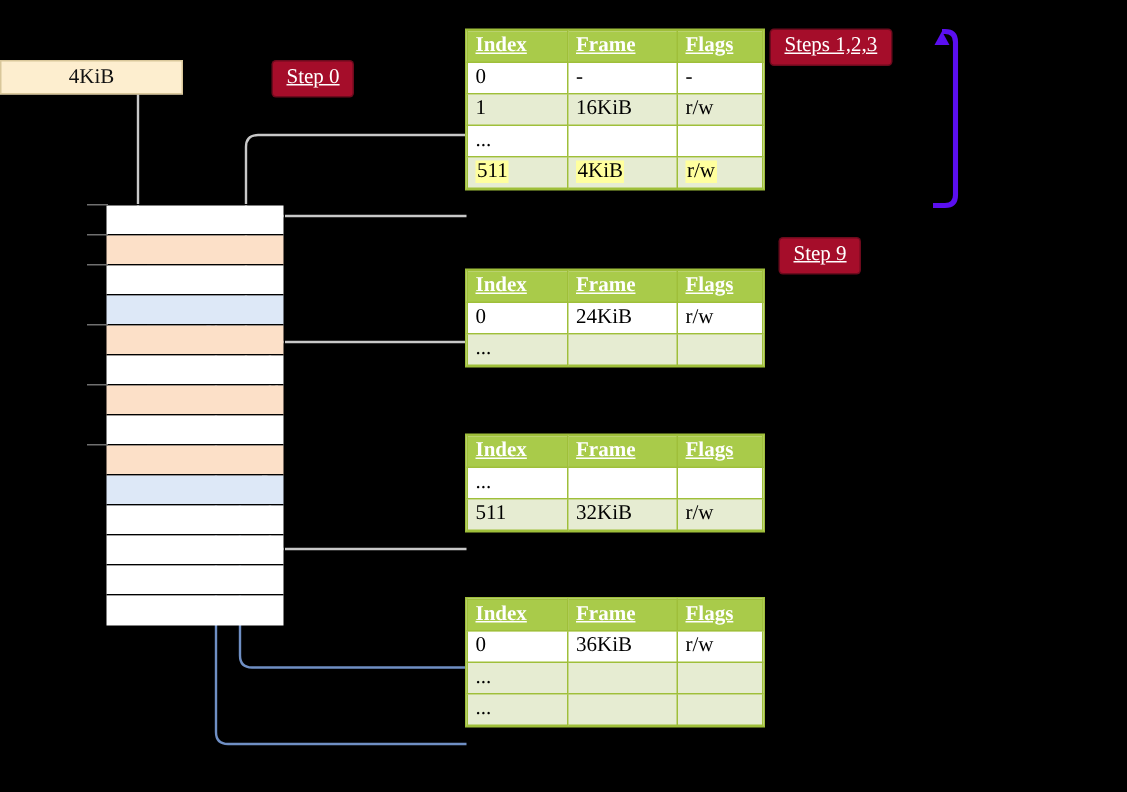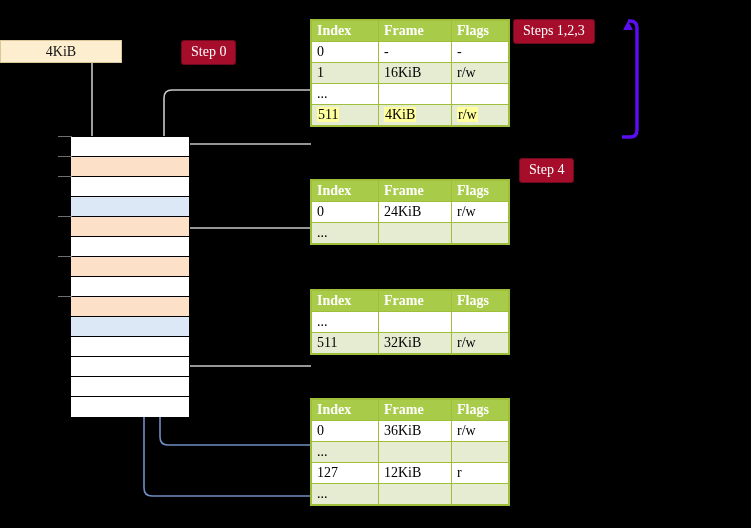--- a/index.html
+++ b/index.html
@@ -4,21 +4,21 @@
 <style>
   html,body{margin:0;padding:0;background:#000;}
   body{width:751px;height:528px;position:relative;overflow:hidden;
        font-family:"Liberation Serif",serif;color:#000;}
   .stage{position:absolute;left:0;top:0;width:751px;height:528px;}
 
   
   .badge{position:absolute;color:#ffffff;font-family:"Liberation Serif",serif;
          font-size:14px;line-height:1;padding:4px 9px 5px 9px;white-space:nowrap;
          border-radius:2px;}
-  .badge-red{background:#a50d2a;box-shadow:0 0 0 1px #6d0a1d;}
+  .badge-red{background:#a50d2a;box-shadow:0 0 0 1px #6d0a1d;text-decoration:underline;}
   .badge-purple{background:#5b0ff0;box-shadow:0 0 0 1px #3d0aa8;}
 
   
   .kib-label{position:absolute;background:#fdeecf;border:1px solid #d9c79a;
              font-size:14px;text-align:center;color:#111;}
 
   
   .memcol{position:absolute;border:1px solid #000;box-sizing:border-box;}
   .memrow{box-sizing:border-box;border-bottom:1px solid #000;width:100%;}
   .memrow:last-child{border-bottom:none;}
@@ -26,21 +26,21 @@
   .memrow.orange{background:#fce0c8;}
   .memrow.blue{background:#dde8f7;}
   .tick{position:absolute;height:1px;background:#6f6f6f;}
 
   
   .ptable{position:absolute;border-collapse:collapse;background:#fff;
           box-shadow:0 0 0 1px #9fbf3a;}
   .ptable td,.ptable th{border:1px solid #9fbf3a;font-size:14px;
           font-family:"Liberation Serif",serif;padding:2px 5px;
           text-align:left;vertical-align:middle;white-space:nowrap;}
-  .ptable th{background:#a9cb4a;color:#ffffff;font-weight:bold;}
+  .ptable th{background:#a9cb4a;color:#ffffff;font-weight:bold;text-decoration:underline;}
   .ptable tr.alt td{background:#e6ecd2;}
   .ptable tr.plain td{background:#ffffff;}
   .ptable td.c-index{width:56px;}
   .ptable td.c-frame{width:62px;}
   .ptable td.c-flags{width:46px;}
   .ptable th.c-index{width:56px;}
   .ptable th.c-frame{width:62px;}
   .ptable th.c-flags{width:46px;}
   .hl{background:#ffff9e;padding:0 1px;}
 
@@ -83,21 +83,21 @@
 
     <path d="M 311,496 L 152,496 Q 144,496 144,488 L 144,215" fill="none" stroke="#6f8fc4" stroke-width="1.6" marker-end="url(#ahb)"></path>
 
     <path d="M 622,137 L 630,137 Q 637,137 637,130 L 637,28 Q 637,21 630,21 L 628,21" fill="none" stroke="#5b0ff0" stroke-width="3.4" marker-end="url(#ahp)"></path>
   </svg>
 
   <div class="kib-label" style="left:0px;top:40px;width:120px;height:21px;line-height:21px;">4KiB</div>
 
   <div class="badge badge-red" style="left:182px;top:41px;">Step 0</div>
   <div class="badge badge-red" style="left:514px;top:20px;">Steps 1,2,3</div>
-  <div class="badge badge-red" style="left:520px;top:159px;">Step 4</div>
+  <div class="badge badge-red" style="left:520px;top:159px;">Step 9</div>
 
   <div class="memcol" id="memcol" style="left:70px;top:136px;width:120px;height:280px;">
       <div class="memrow white" style="height: 20px;"></div>
       <div class="memrow orange" style="height: 20px;"></div>
       <div class="memrow white" style="height: 20px;"></div>
       <div class="memrow blue" style="height: 20px;"></div>
       <div class="memrow orange" style="height: 20px;"></div>
       <div class="memrow white" style="height: 20px;"></div>
       <div class="memrow orange" style="height: 20px;"></div>
       <div class="memrow white" style="height: 20px;"></div>
@@ -201,25 +201,20 @@
         <tr class="plain">
           <td class="c-index">0</td>
           <td class="c-frame">36KiB</td>
           <td class="c-flags">r/w</td>
         </tr>
         <tr class="alt">
           <td class="c-index">...</td>
           <td class="c-frame">&nbsp;</td>
           <td class="c-flags">&nbsp;</td>
         </tr>
-        <tr class="plain">
-          <td class="c-index">127</td>
-          <td class="c-frame">12KiB</td>
-          <td class="c-flags">r</td>
-        </tr>
         <tr class="alt">
           <td class="c-index">...</td>
           <td class="c-frame">&nbsp;</td>
           <td class="c-flags">&nbsp;</td>
         </tr>
       </tbody>
     </table>
 
 </div>
 

